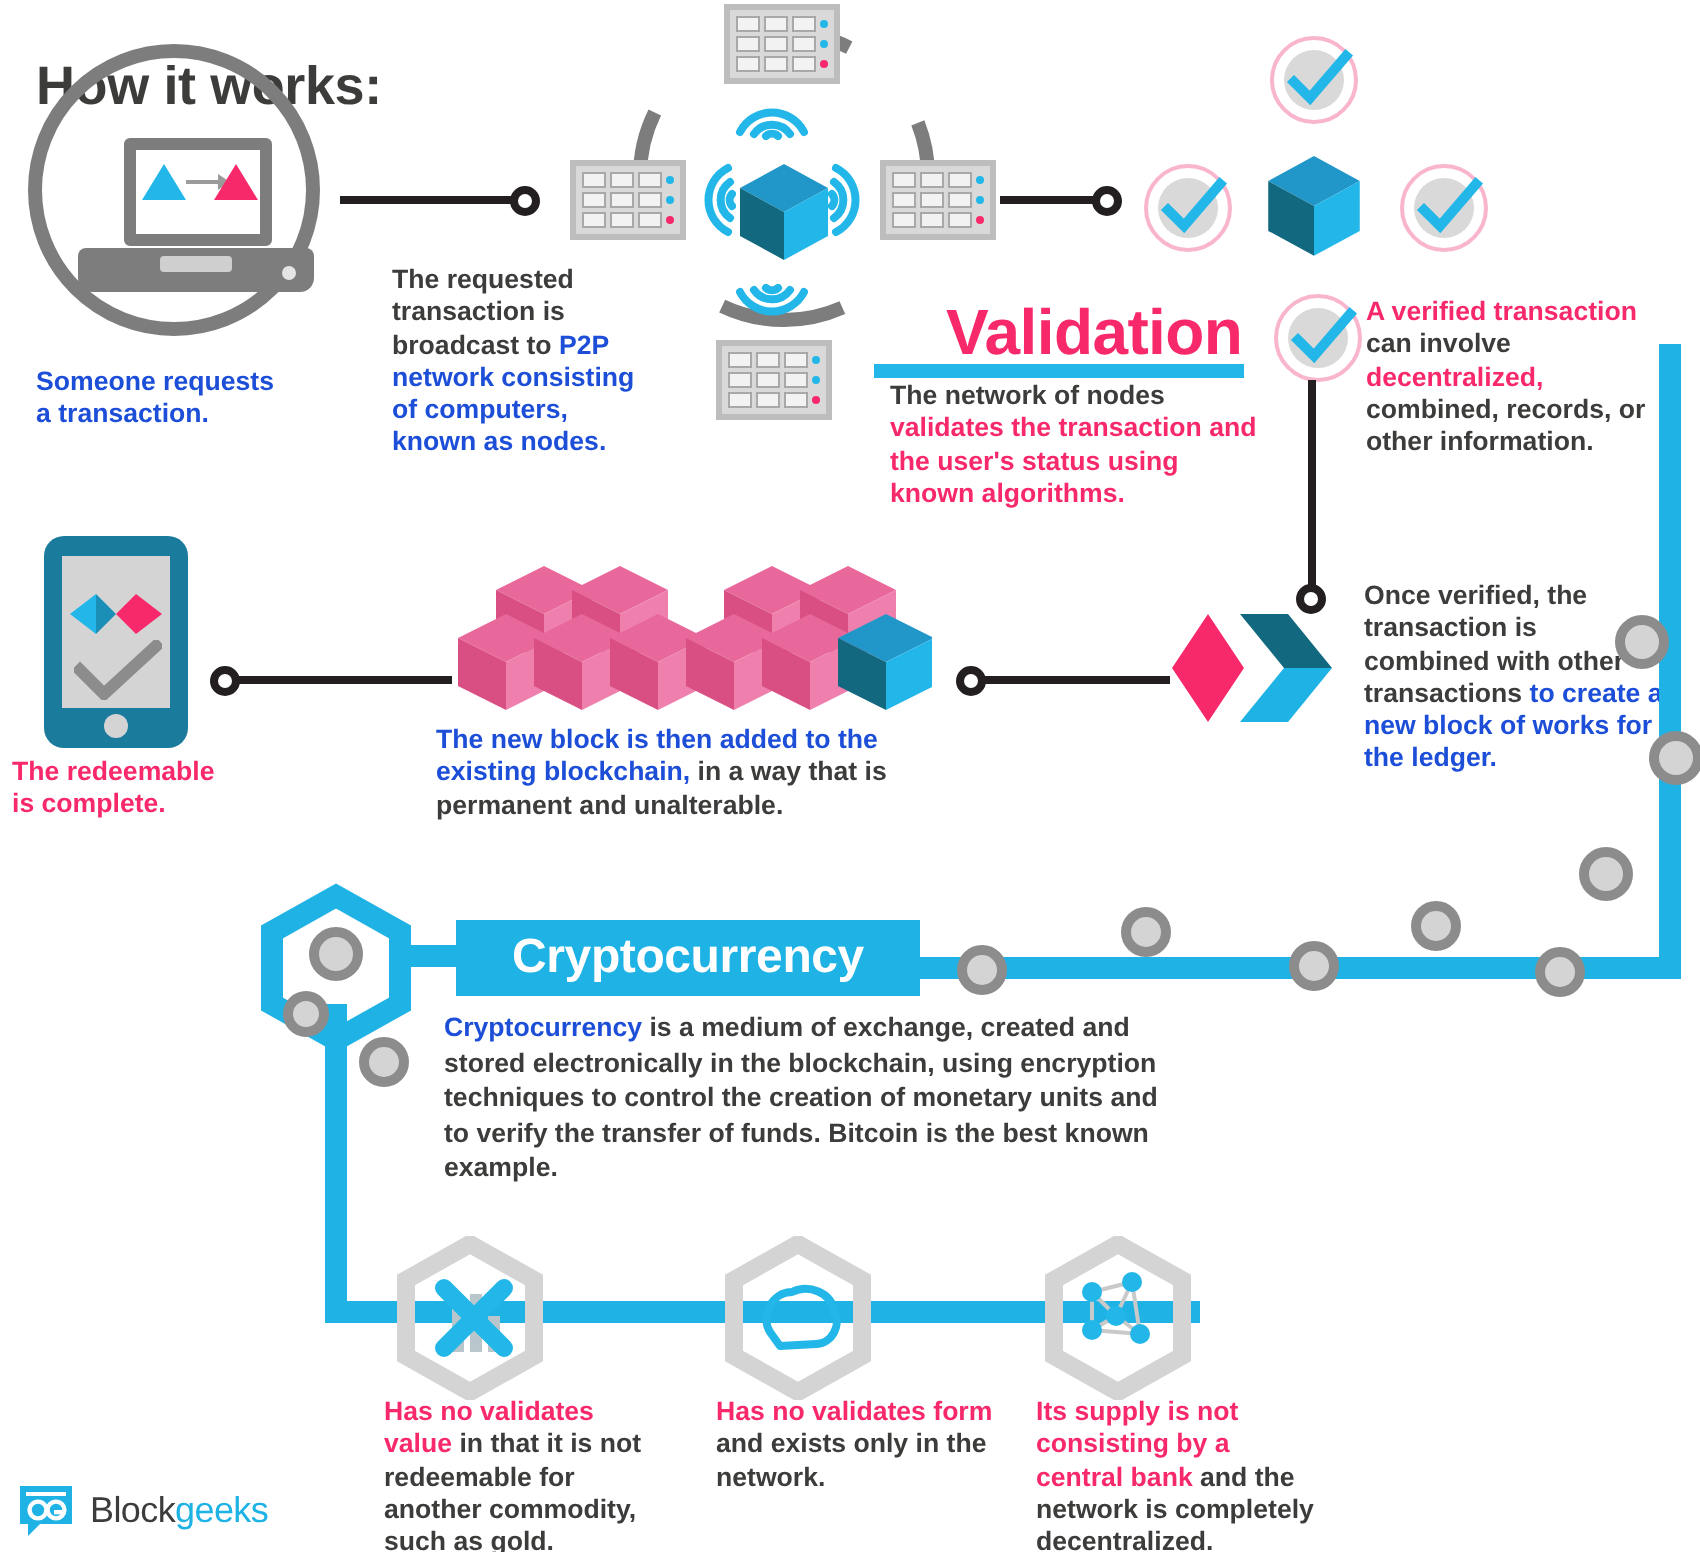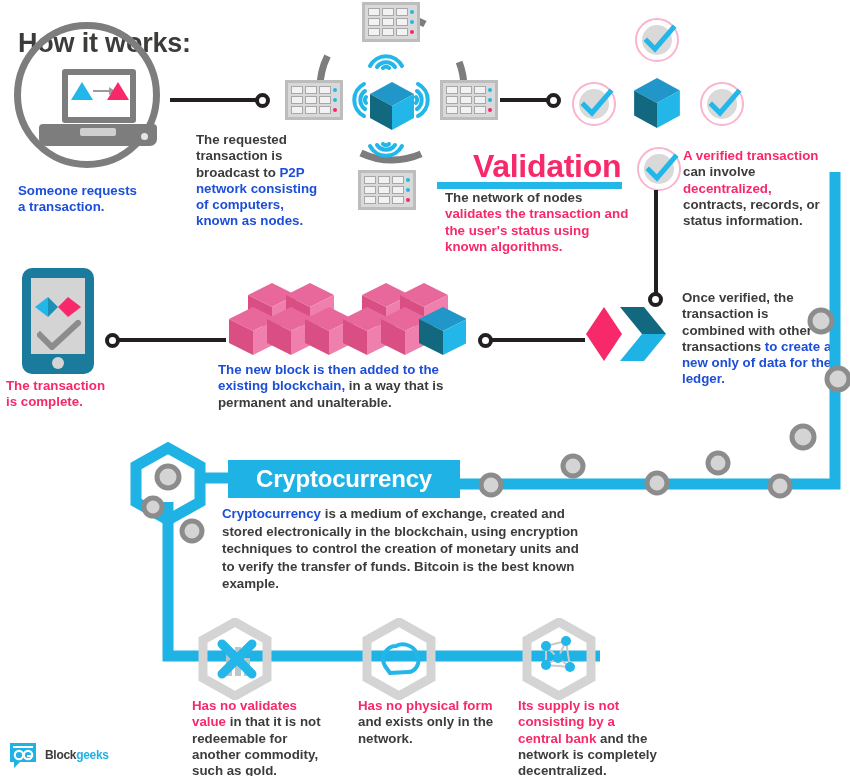--- a/index.html
+++ b/index.html
@@ -82,21 +82,21 @@
   .cap-crypto{left:222px;top:505px;width:360px;line-height:17.5px;}
 
   
   .cap-hex{width:140px;}
   .cap-hex1{left:192px;top:698px;}
   .cap-hex2{left:358px;top:698px;}
   .cap-hex3{left:518px;top:698px;}
 
   
   .logo{left:8px;top:740px;display:flex;align-items:center;gap:7px;}
-  .logo-txt{font-size:12px;font-weight:700;letter-spacing:-0.3px;}
+  .logo-txt{font-size:18px;font-weight:400;letter-spacing:-0.3px;}
 </style>
 </head>
 <body>
 
 <div class="abs title">How it works:</div>
 
 <div class="abs circ-laptop">
   <div class="abs lap-screen"></div>
   <div class="abs tri tri-c"></div>
   <div class="abs arrowline"></div>
@@ -277,40 +277,40 @@
   <polygon points="44,12 22,24 22,48 44,36" fill="#22b7e8"></polygon>
 </svg>
 
 <div class="abs vhead">Validation</div>
 <div class="abs vbar"></div>
 <div class="abs txt cap-valid">
   <span class="dk">The network of nodes </span><span class="pk">validates the transaction and the user's status using known algorithms.</span>
 </div>
 
 <div class="abs txt cap-verified">
-  <span class="pk">A verified transaction</span><span class="dk"> can involve </span><span class="pk">decentralized,</span><span class="dk"> contracts, records, or status information.</span>
+  <span class="pk">A verified transaction</span><span class="dk"> can involve </span><span class="pk">decentralized,</span><span class="dk"> combined, records, or other information.</span>
 </div>
 
 <div class="abs" style="left:654px;top:190px;width:4px;height:108px;background:#231f20;"></div>
 <div class="abs conn-dot" style="left:648px;top:292px;"></div>
 
 <div class="abs phone"></div>
 <div class="abs phone-scr"></div>
 <svg class="abs" style="left:35px;top:296px;" width="46" height="22" viewBox="0 0 46 22">
   <polygon points="0,11 13,1 13,21" fill="#22b7e8"></polygon>
   <polygon points="13,1 13,21 23,11" fill="#1b8fb5"></polygon>
   <polygon points="46,11 33,1 33,21" fill="#f7296a"></polygon>
   <polygon points="33,1 33,21 23,11" fill="#f7296a"></polygon>
 </svg>
 <svg class="abs" style="left:37px;top:320px;" width="44" height="30" viewBox="0 0 44 30">
   <path d="M3 15 L15 27 L41 3" fill="none" stroke="#8c8c8c" stroke-width="6" stroke-linecap="square"></path>
 </svg>
 <div class="abs phone-home"></div>
 <div class="abs txt cap-complete">
-  <span class="pk">The transaction</span><br>
+  <span class="pk">The redeemable</span><br>
   <span class="pk">is complete.</span>
 </div>
 
 <div class="abs conn-line" style="left:118px;top:338px;width:108px;"></div>
 <div class="abs conn-dot" style="left:105px;top:333px;"></div>
 
 <svg class="abs" style="left:226px;top:281px;" width="240" height="80" viewBox="0 0 240 80">
   <g>
 
     <g>
@@ -375,21 +375,21 @@
 
 <div class="abs conn-line" style="left:490px;top:338px;width:95px;"></div>
 <div class="abs conn-dot" style="left:478px;top:333px;"></div>
 
 <svg class="abs" style="left:586px;top:303px;" width="84" height="62" viewBox="0 0 84 62">
   <polygon points="0,31 18,4 36,31 18,58" fill="#f7296a"></polygon>
   <polygon points="34,4 58,4 80,31 56,31" fill="#12697f"></polygon>
   <polygon points="56,31 80,31 58,58 34,58" fill="#1fb2e5"></polygon>
 </svg>
 <div class="abs txt cap-once">
-  <span class="dk">Once verified, the transaction is combined with other transactions </span><span class="cy">to create a new only of data for the ledger.</span>
+  <span class="dk">Once verified, the transaction is combined with other transactions </span><span class="cy">to create a new block of works for the ledger.</span>
 </div>
 
 <svg class="abs bluepath" style="left:0;top:0;" width="850" height="776" viewBox="0 0 850 776">
 
   <path d="M835 172 L835 484 L232 484" fill="none" stroke="#1fb2e5" stroke-width="11"></path>
   <path d="M168 502 L168 656 L600 656" fill="none" stroke="#1fb2e5" stroke-width="11"></path>
 
   <polygon points="168,448 200,466 200,502 168,520 136,502 136,466" fill="none" stroke="#1fb2e5" stroke-width="11"></polygon>
 
   <line x1="200" y1="478" x2="232" y2="478" stroke="#1fb2e5" stroke-width="11"></line>
@@ -436,21 +436,21 @@
   <span class="pk">Has no validates value</span><span class="dk"> in that it is not redeemable for another commodity, such as gold.</span>
 </div>
 
 <svg class="abs hexlayer" style="left:360px;top:618px;" width="78" height="82" viewBox="0 0 78 82">
   <polygon points="39,4 71,22 71,60 39,78 7,60 7,22" fill="none" stroke="#d4d4d4" stroke-width="9"></polygon>
 </svg>
 <svg class="abs" style="left:378px;top:640px;" width="44" height="40" viewBox="0 0 44 40">
   <path d="M7 26 C2 18 8 6 18 6 C26 2 38 6 39 16 C43 22 38 32 30 32 L12 33 Z" fill="none" stroke="#22b7e8" stroke-width="4" stroke-linejoin="round"></path>
 </svg>
 <div class="abs txt cap-hex cap-hex2">
-  <span class="pk">Has no physical form</span><span class="dk"> and exists only in the network.</span>
+  <span class="pk">Has no validates form</span><span class="dk"> and exists only in the network.</span>
 </div>
 
 <svg class="abs hexlayer" style="left:520px;top:618px;" width="78" height="82" viewBox="0 0 78 82">
   <polygon points="39,4 71,22 71,60 39,78 7,60 7,22" fill="none" stroke="#d4d4d4" stroke-width="9"></polygon>
 </svg>
 <svg class="abs" style="left:536px;top:634px;" width="48" height="48" viewBox="0 0 48 48">
   <g stroke="#c9c9c9" stroke-width="2" fill="none">
     <line x1="10" y1="12" x2="30" y2="7"></line>
       <line x1="10" y1="12" x2="22" y2="24"></line>
     <line x1="30" y1="7" x2="22" y2="24"></line>

